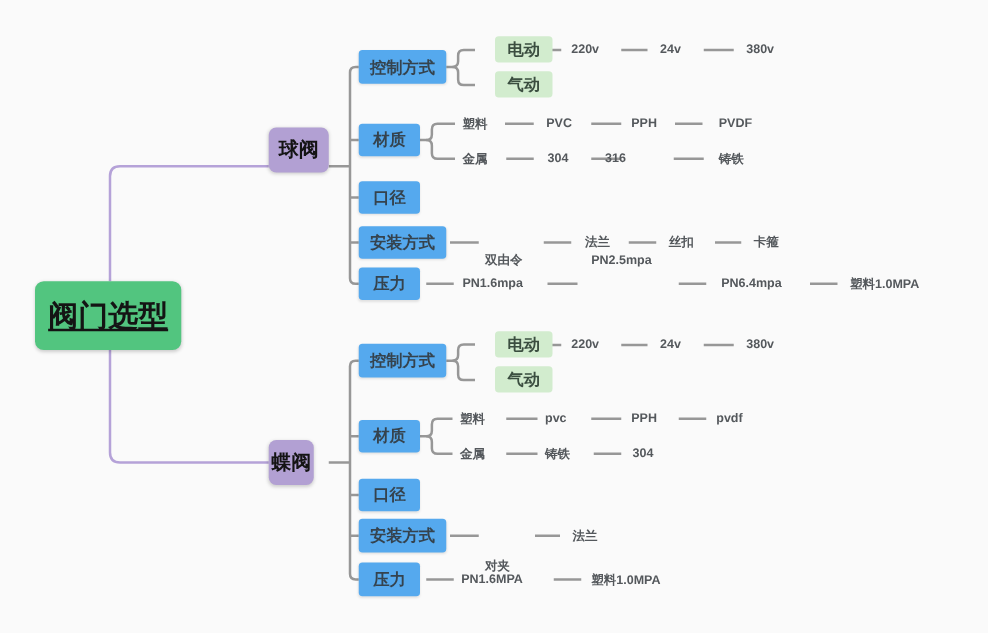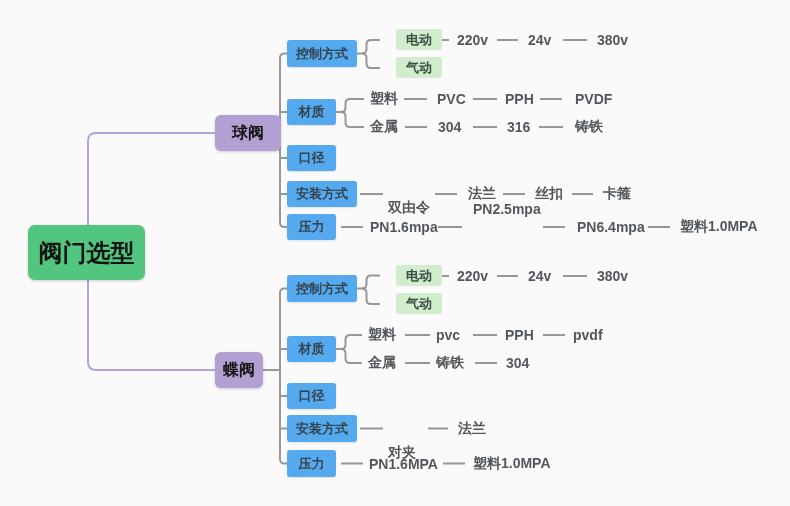--- a/index.html
+++ b/index.html
@@ -1,24 +1,24 @@
 <!DOCTYPE html>
 <html><head>
 <meta charset="utf-8">
 <style>
   html,body{margin:0;padding:0;}
   body{width:790px;height:506px;background:#fafafa;font-family:"Liberation Sans",sans-serif;position:relative;overflow:hidden;}
   #canvas{position:absolute;inset:0;}
   svg.links{position:absolute;left:0;top:0;}
   .node{position:absolute;display:flex;align-items:center;justify-content:center;font-weight:bold;box-sizing:border-box;white-space:nowrap;}
-  .box-root{background:#52c57f;border-radius:7px;font-size:24px;color:#141414;box-shadow:0 1px 3px rgba(0,0,0,.18);}
+  .box-root{background:#52c57f;border-radius:7px;font-size:24px;color:#141414;box-shadow:0 1px 3px rgba(0,0,0,.18);text-decoration:underline;}
   .box-branch{background:#b2a0d3;border-radius:6px;font-size:16px;color:#141414;box-shadow:0 1px 3px rgba(0,0,0,.18);}
   .box-blue{background:#55a9ee;border-radius:3px;font-size:13px;color:#35434e;box-shadow:0 1px 2px rgba(0,0,0,.10);}
   .box-green{background:#d2ecce;border-radius:3px;font-size:13px;color:#3b4e40;margin-left:16px;}
-  .leaf{position:absolute;transform:translateY(-50%);font-size:14px;font-weight:bold;color:#54585c;white-space:nowrap;}
+  .leaf{position:absolute;transform:translateY(-50%);font-size:10px;font-weight:bold;color:#54585c;white-space:nowrap;}
 </style>
 </head>
 <body>
 
 <div id="canvas">
 
 <svg class="links" width="790" height="506">
   <g stroke="#b5a2d8" stroke-width="2" fill="none">
     <path d="M88 225 V141 Q88 133 96 133 H215"></path>
     <path d="M88 280 V362 Q88 370 96 370 H215"></path>
@@ -79,53 +79,53 @@
     <path d="M360 428.5 H383"></path>
         <path d="M428 428.5 H448"></path>
 
     <path d="M341 463.5 H363"></path>
         <path d="M443 463.5 H465"></path>
   </g>
 </svg>
 
 <div class="node box-root" style="left:28px;top:225px;width:117px;height:55px">阀门选型</div>
 
-<div class="node box-branch" style="left:215px;top:115px;width:66px;height:36px">球阀</div>
+<div class="node box-branch" style="left:215px;top:102px;width:48px;height:36px">球阀</div>
 <div class="node box-blue" style="left:287px;top:40px;width:70px;height:27px">控制方式</div>
 <div class="node box-green" style="left:380px;top:29px;width:46px;height:21px">电动</div>
 <div class="node box-green" style="left:380px;top:57px;width:46px;height:21px">气动</div>
 <div class="leaf" style="left:457px;top:40px">220v</div>
 <div class="leaf" style="left:528px;top:40px">24v</div>
 <div class="leaf" style="left:597px;top:40px">380v</div>
 
 <div class="node box-blue" style="left:287px;top:99px;width:49px;height:26px">材质</div>
 <div class="leaf" style="left:370px;top:99px">塑料</div>
 <div class="leaf" style="left:437px;top:99px">PVC</div>
 <div class="leaf" style="left:505px;top:99px">PPH</div>
 <div class="leaf" style="left:575px;top:99px">PVDF</div>
 <div class="leaf" style="left:370px;top:127px">金属</div>
 <div class="leaf" style="left:438px;top:127px">304</div>
-<div class="leaf" style="left:507px;top:127px">316</div>
+<div class="leaf" style="left:484px;top:127px">316</div>
 <div class="leaf" style="left:575px;top:127px">铸铁</div>
 
 <div class="node box-blue" style="left:287px;top:145px;width:49px;height:26px">口径</div>
 
 <div class="node box-blue" style="left:287px;top:181px;width:70px;height:26px">安装方式</div>
 <div class="leaf" style="left:388px;top:208px">双由令</div>
 <div class="leaf" style="left:468px;top:194px">法兰</div>
 <div class="leaf" style="left:535px;top:194px">丝扣</div>
 <div class="leaf" style="left:603px;top:194px">卡箍</div>
 
 <div class="node box-blue" style="left:287px;top:214px;width:49px;height:26px">压力</div>
 <div class="leaf" style="left:370px;top:227px">PN1.6mpa</div>
 <div class="leaf" style="left:473px;top:209px">PN2.5mpa</div>
 <div class="leaf" style="left:577px;top:227px">PN6.4mpa</div>
 <div class="leaf" style="left:680px;top:227px">塑料1.0MPA</div>
 
-<div class="node box-branch" style="left:215px;top:352px;width:48px;height:36px">蝶阀</div>
+<div class="node box-branch" style="left:215px;top:352px;width:36px;height:36px">蝶阀</div>
 <div class="node box-blue" style="left:287px;top:275px;width:70px;height:27px">控制方式</div>
 <div class="node box-green" style="left:380px;top:265px;width:46px;height:21px">电动</div>
 <div class="node box-green" style="left:380px;top:293px;width:46px;height:21px">气动</div>
 <div class="leaf" style="left:457px;top:276px">220v</div>
 <div class="leaf" style="left:528px;top:276px">24v</div>
 <div class="leaf" style="left:597px;top:276px">380v</div>
 
 <div class="node box-blue" style="left:287px;top:336px;width:49px;height:26px">材质</div>
 <div class="leaf" style="left:368px;top:335px">塑料</div>
 <div class="leaf" style="left:436px;top:335px">pvc</div>

